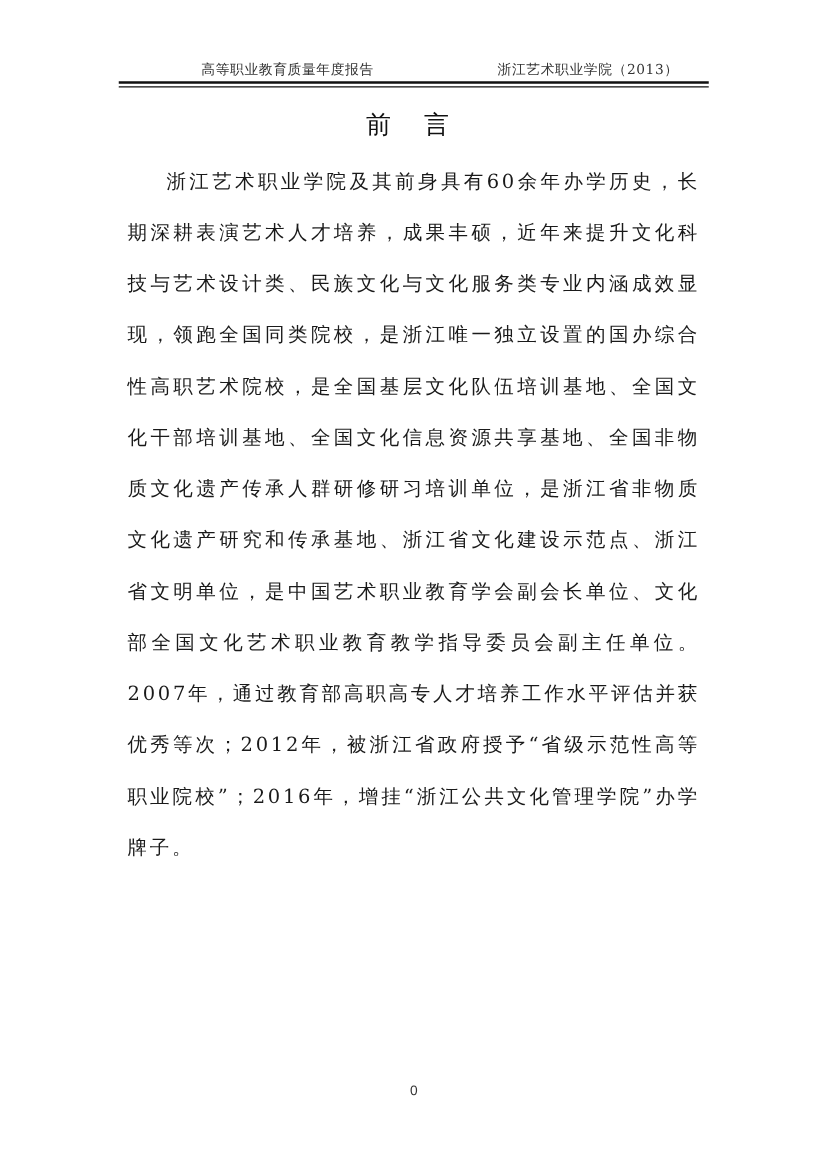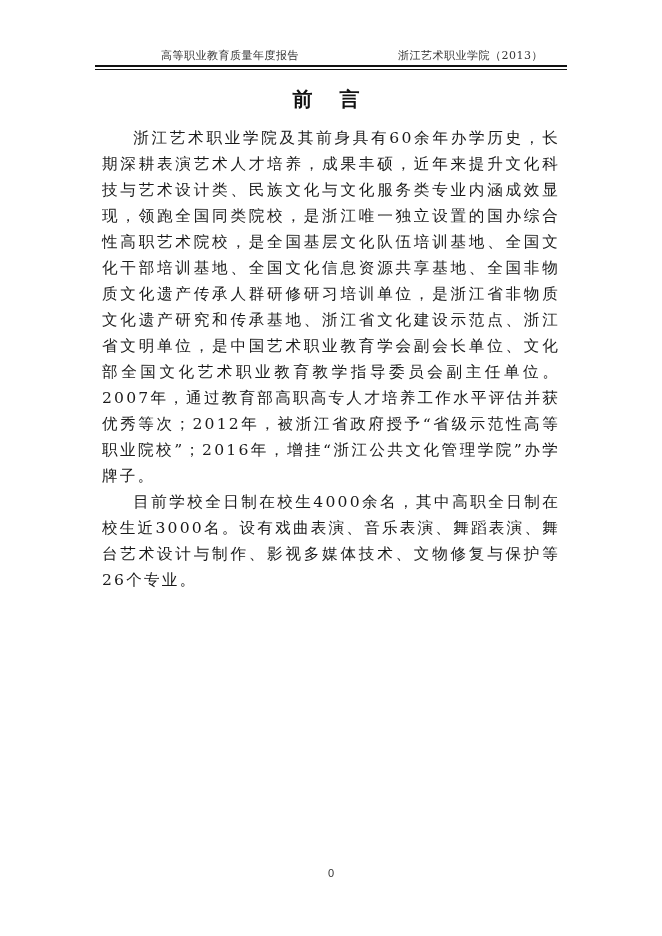--- a/index.html
+++ b/index.html
@@ -4,38 +4,37 @@
 <style>
   html, body { margin: 0; padding: 0; background: #ffffff; }
   body { width: 662px; height: 936px; position: relative; overflow: hidden;
          font-family: "DejaVu Serif", "Liberation Serif", serif; color: #1a1a1a; }
   .header { position: absolute; left: 95px; top: 46px; width: 472px; height: 24px; }
   .header-left { position: absolute; left: 22px; top: 2px; font-size: 11px; color: #333; letter-spacing: 0.5px; margin-left: 44px; }
   .header-right { position: absolute; right: 24px; top: 2px; font-size: 11px; color: #333; letter-spacing: 0.5px; }
   .rule-thick { position: absolute; left: 0; top: 19px; width: 472px; height: 2px; background: #111; }
   .rule-thin { position: absolute; left: 0; top: 23px; width: 472px; height: 1px; background: #111; }
   .title { position: absolute; left: 0; width: 662px; top: 86px; text-align: center;
-           font-family: "DejaVu Sans", "Liberation Sans", sans-serif; font-weight: bold;
+           font-family: "DejaVu Sans", "Liberation Sans", sans-serif; font-weight: normal;
            font-size: 20px; letter-spacing: 10px; color: #111; }
   .body-text { position: absolute; left: 102px; top: 125px; width: 458px; }
-  .para { margin: 0; font-size: 15.6px; line-height: 26px; text-indent: 2em;
+  .para { margin: 0; font-size: 15.6px; line-height: 41px; text-indent: 2em;
           text-align: justify; letter-spacing: 2.2px; }
   .page-number { position: absolute; left: 0; width: 662px; top: 867px; text-align: center;
                  font-family: "Liberation Sans", sans-serif; font-size: 11px; color: #333; }
 </style>
 </head>
 <body>
 
 <div class="header">
   <span class="header-left">高等职业教育质量年度报告</span>
   <span class="header-right">浙江艺术职业学院（2013）</span>
   <div class="rule-thick"></div>
   <div class="rule-thin"></div>
 </div>
 
 <div class="title">前 言</div>
 
 <div class="body-text">
   <p class="para">浙江艺术职业学院及其前身具有60余年办学历史，长期深耕表演艺术人才培养，成果丰硕，近年来提升文化科技与艺术设计类、民族文化与文化服务类专业内涵成效显现，领跑全国同类院校，是浙江唯一独立设置的国办综合性高职艺术院校，是全国基层文化队伍培训基地、全国文化干部培训基地、全国文化信息资源共享基地、全国非物质文化遗产传承人群研修研习培训单位，是浙江省非物质文化遗产研究和传承基地、浙江省文化建设示范点、浙江省文明单位，是中国艺术职业教育学会副会长单位、文化部全国文化艺术职业教育教学指导委员会副主任单位。2007年，通过教育部高职高专人才培养工作水平评估并获优秀等次；2012年，被浙江省政府授予“省级示范性高等职业院校”；2016年，增挂“浙江公共文化管理学院”办学牌子。</p>
-  <p class="para">目前学校全日制在校生4000余名，其中高职全日制在校生近3000名。设有戏曲表演、音乐表演、舞蹈表演、舞台艺术设计与制作、影视多媒体技术、文物修复与保护等26个专业。</p>
 </div>
 
 <div class="page-number">0</div>
 
 </body></html>

